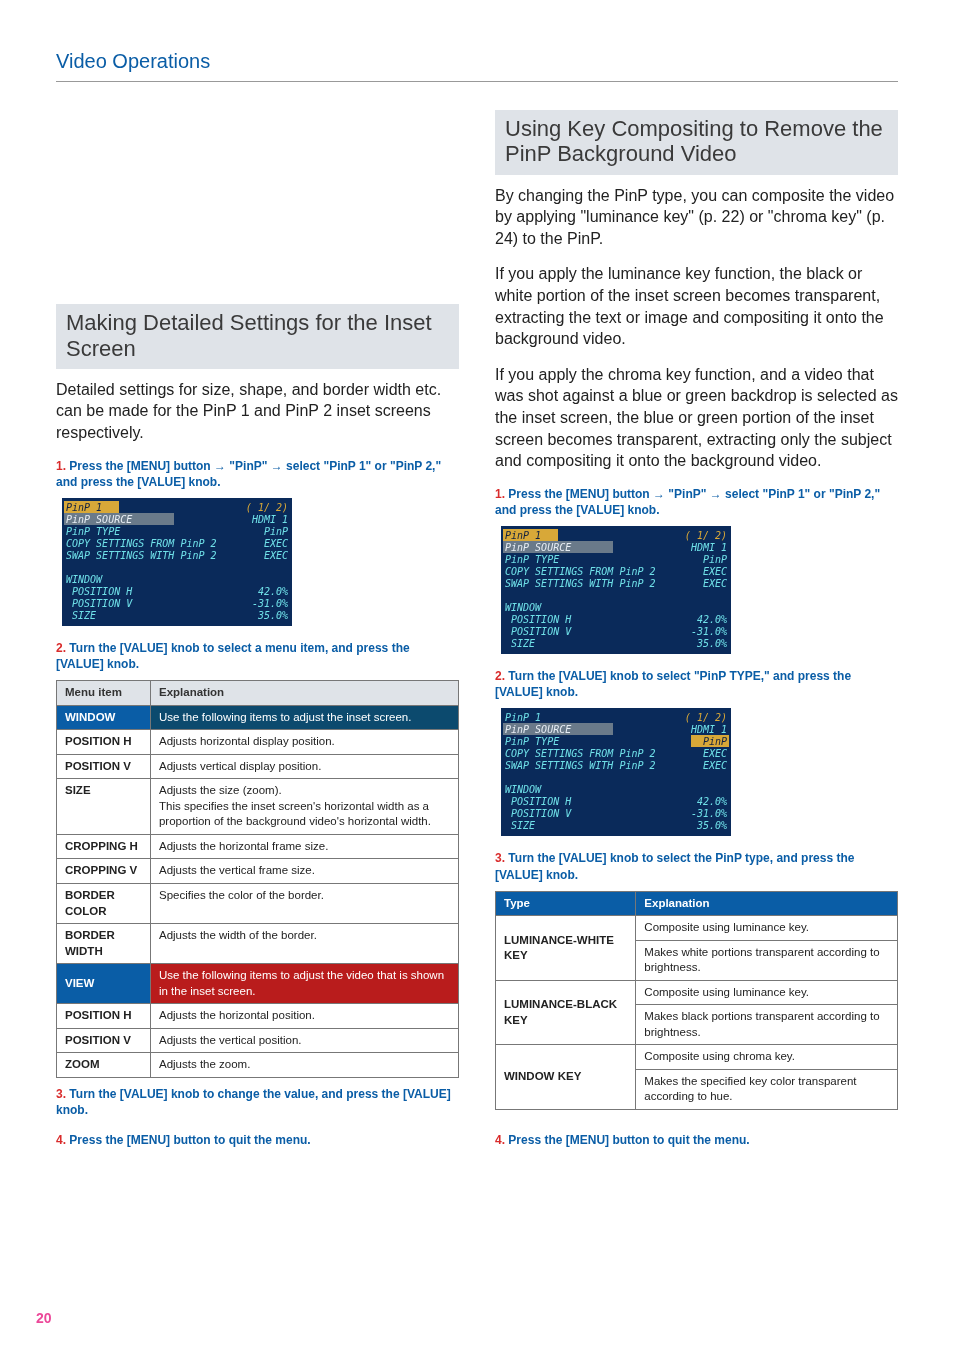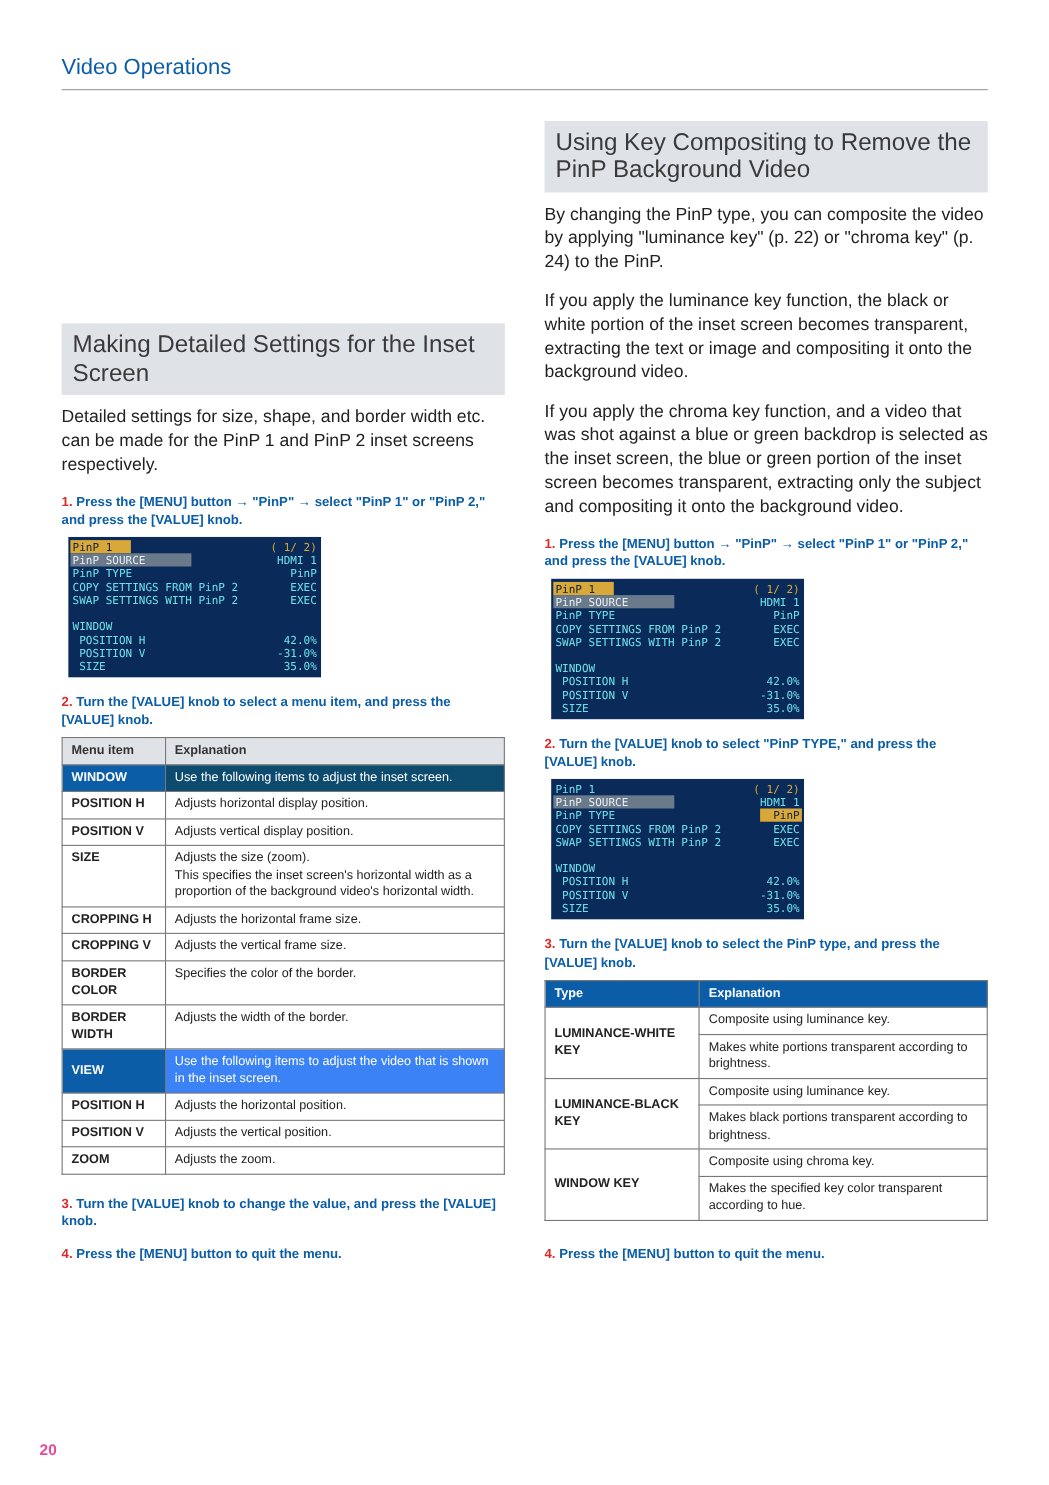--- a/index.html
+++ b/index.html
@@ -48,20 +48,21 @@
   .step-num {
     color: #d92b2b;
     font-weight: 700;
   }
   .step-text {
     color: #0a5da6;
     font-weight: 700;
   }
   .menu-screen {
     margin: 6px 0 14px 6px;
+    font-style: italic;
   }
   svg.menu-svg { display:block; }
   table.spec {
     border-collapse: collapse;
     width: 100%;
     font-size: 11.5px;
     margin-top: 4px;
   }
   table.spec th, table.spec td {
     border: 1px solid #777;
@@ -170,38 +171,38 @@
           <tr>
             <td><b>BORDER COLOR</b></td>
             <td>Specifies the color of the border.</td>
           </tr>
           <tr>
             <td><b>BORDER WIDTH</b></td>
             <td>Adjusts the width of the border.</td>
           </tr>
           <tr class="section-row">
             <td class="section-cell">VIEW</td>
-            <td style="background:#3b82f6;color:#fff">Use the following items to adjust the video that is shown in the inset screen.</td>
+            <td style="background:#b91c1c;color:#fff">Use the following items to adjust the video that is shown in the inset screen.</td>
           </tr>
           <tr>
             <td><b>POSITION H</b></td>
             <td>Adjusts the horizontal position.</td>
           </tr>
           <tr>
             <td><b>POSITION V</b></td>
             <td>Adjusts the vertical position.</td>
           </tr>
           <tr>
             <td><b>ZOOM</b></td>
             <td>Adjusts the zoom.</td>
           </tr>
         </tbody>
     </table>
 
-    <div class="step" style="margin-top:18px">
+    <div class="step" style="margin-top:8px">
       <span class="step-num">3.</span>
       <span class="step-text">Turn the [VALUE] knob to change the value, and press the [VALUE] knob.</span>
     </div>
     <div class="step">
       <span class="step-num">4.</span>
       <span class="step-text">Press the [MENU] button to quit the menu.</span>
     </div>
   </div>
 
   <div class="col">

